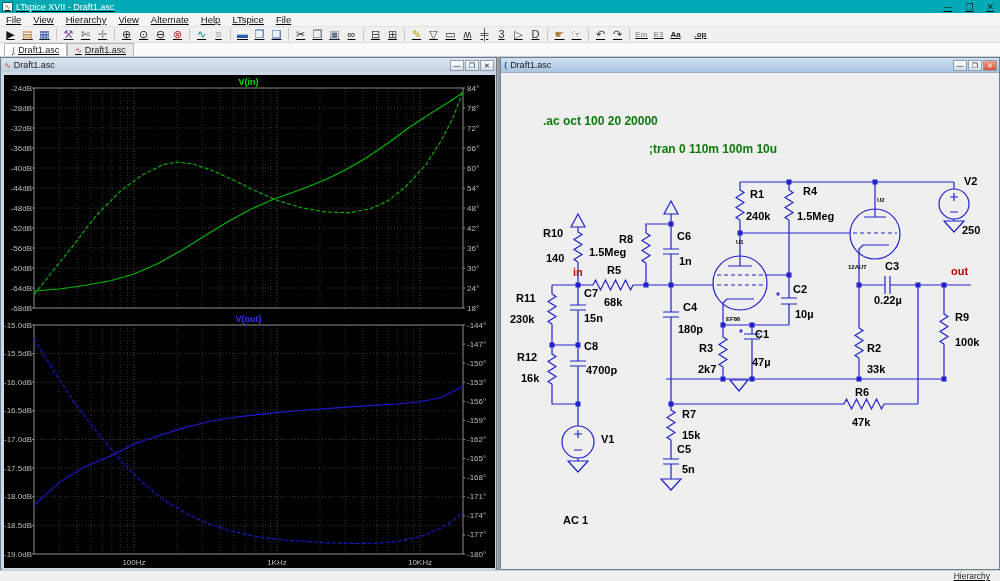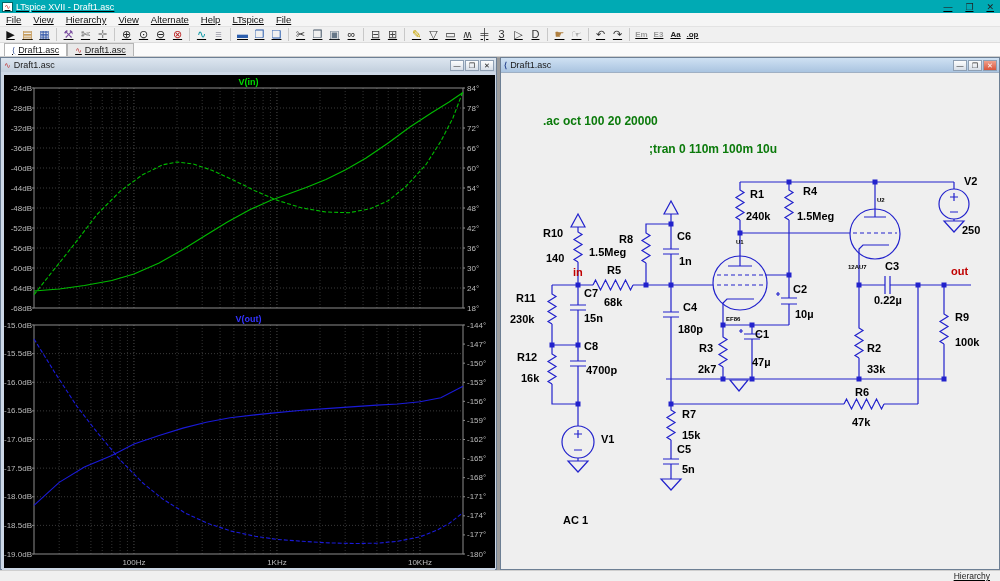--- a/index.html
+++ b/index.html
@@ -126,21 +126,21 @@
       <span class="sep"></span>
       <span class="tbtn" style="color: rgb(176, 128, 64);">☛</span>
       <span class="tbtn" style="color: rgb(119, 119, 119);">☞</span>
       <span class="sep"></span>
       <span class="tbtn" style="color: rgb(51, 51, 51);">↶</span>
       <span class="tbtn" style="color: rgb(51, 51, 51);">↷</span>
       <span class="sep"></span>
       <span class="tbtn txticon" style="color: rgb(154, 154, 154);">Em</span>
       <span class="tbtn txticon" style="color: rgb(154, 154, 154);">E3</span>
       <span class="tbtn txticon" style="color: rgb(34, 34, 34);">Aa</span>
-      <span class="tbtn txticon" style="color: rgb(34, 34, 34);">.op</span>
+      <span class="tbtn txticon" style="color: rgb(34, 34, 34); margin-left: 8px;">.op</span>
     </div>
 
   <div class="tabbar" id="tabbar">
       <span class="tab active">
         <span class="ticon" style="color: rgb(31, 61, 138);">⟨</span>
         <span>Draft1.asc</span>
       </span>
       <span class="tab">
         <span class="ticon" style="color: rgb(192, 51, 51);">∿</span>
         <span>Draft1.asc</span>

